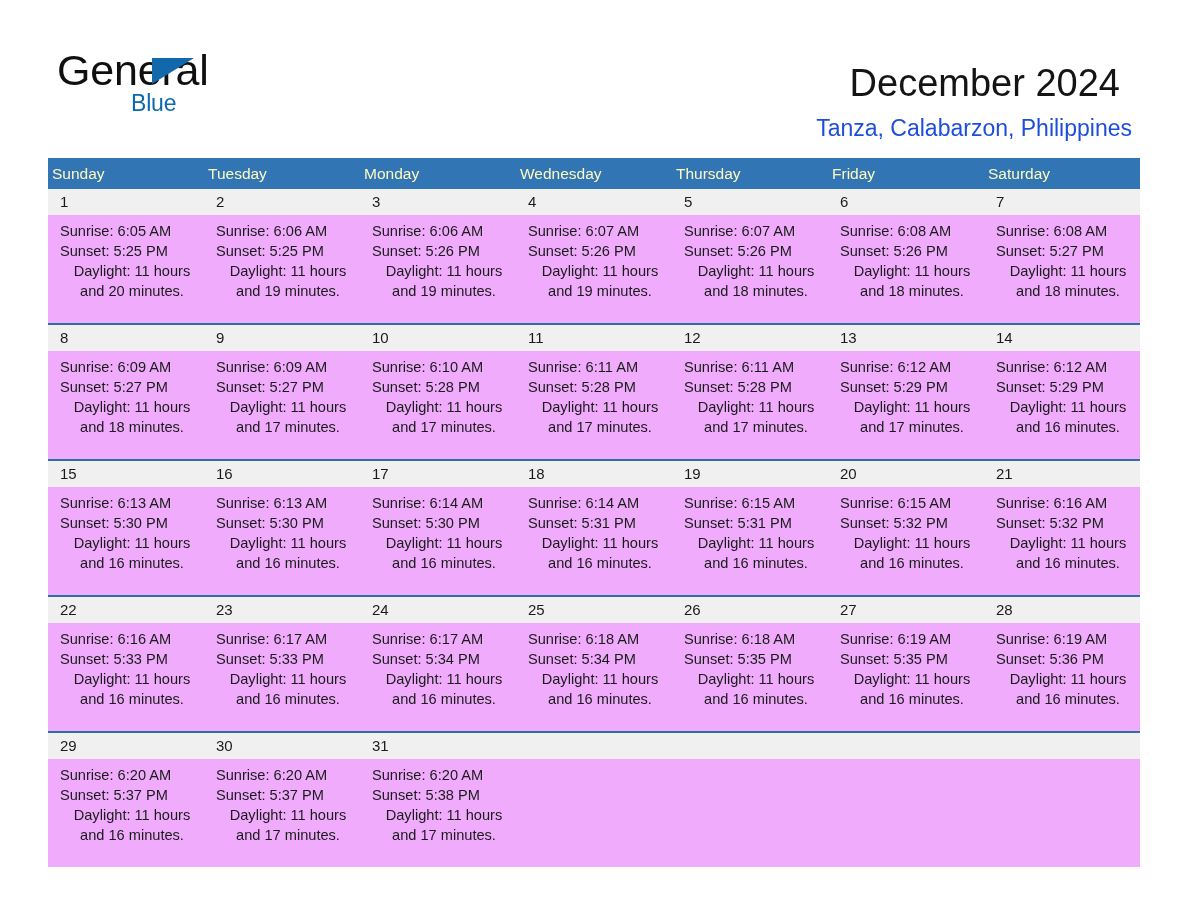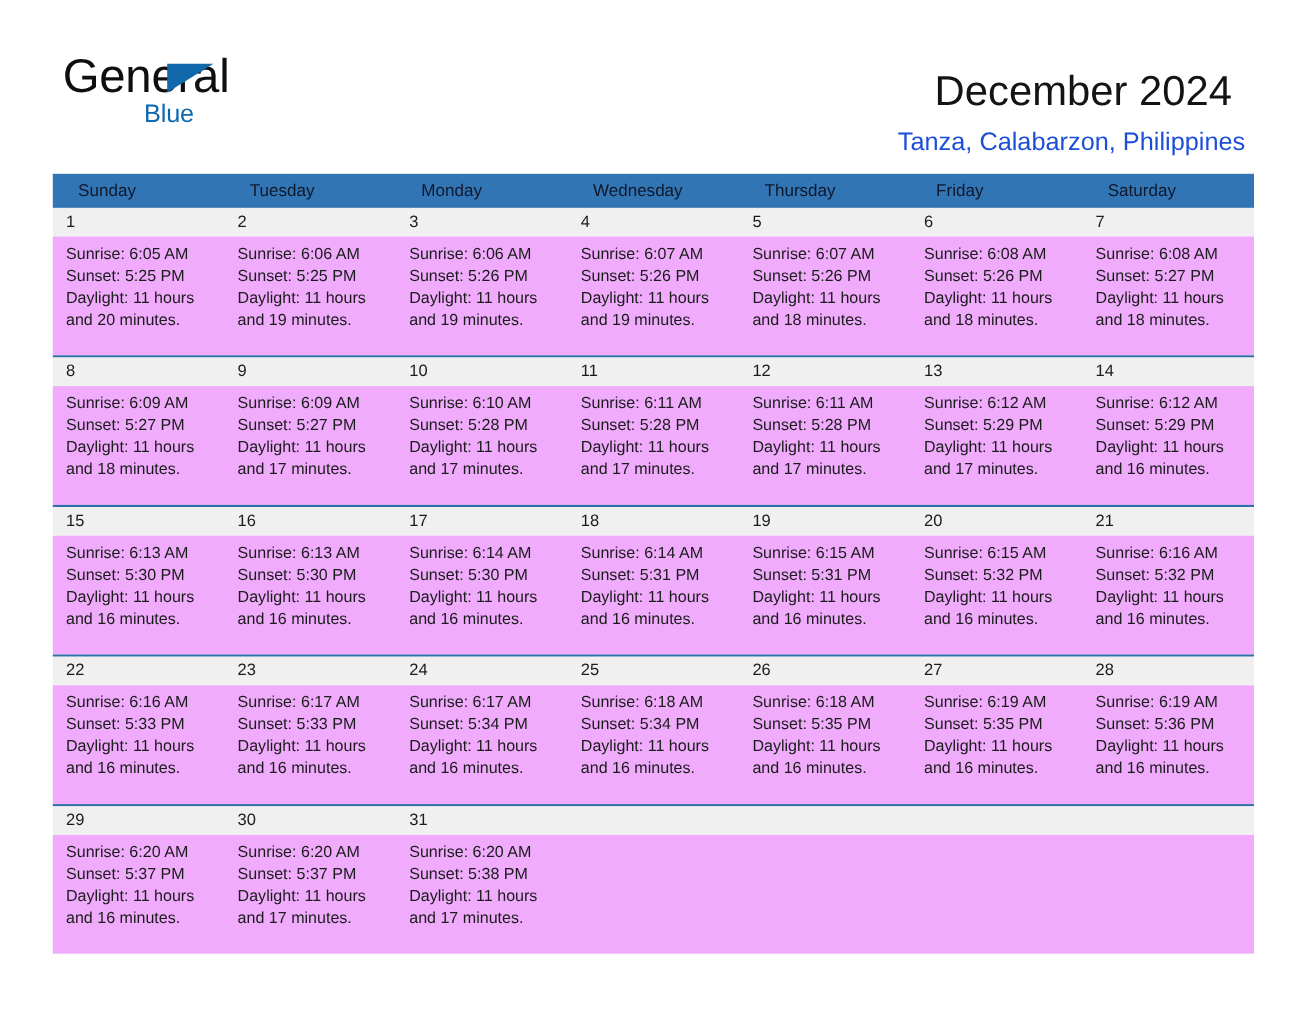--- a/index.html
+++ b/index.html
@@ -98,24 +98,24 @@
     width: 1092px;
   }
 
   .weekday-row {
     display: flex;
     background: #3275b4;
     height: 31px;
   }
   .weekday-cell {
     flex: 1 1 0;
-    color: #0f172a;
+    color: #fef9c3;
     font-size: 15.5px;
     line-height: 31px;
-    padding-left: 23px;
+    padding-left: 4px;
     box-sizing: border-box;
     white-space: nowrap;
   }
 
   .week {
     position: relative;
     border-top: 2px solid #2f6fa8;
   }
   .week:first-of-type {
     border-top: none;
@@ -143,21 +143,21 @@
   .week-body .info-cell {
     flex: 1 1 0;
     padding-left: 12px;
     padding-top: 6px;
     box-sizing: border-box;
     font-size: 14.6px;
     color: #1b1b1b;
     line-height: 20px;
   }
   .info-line { white-space: nowrap; }
-  .info-line.wrap { white-space: normal; }
+  .info-line.wrap { white-space: normal; text-align: center; }
 </style>
 </head>
 <body>
 
 <div class="page">
 
   <div class="header">
 
     <div class="brand">
       <div class="brand-row1">

